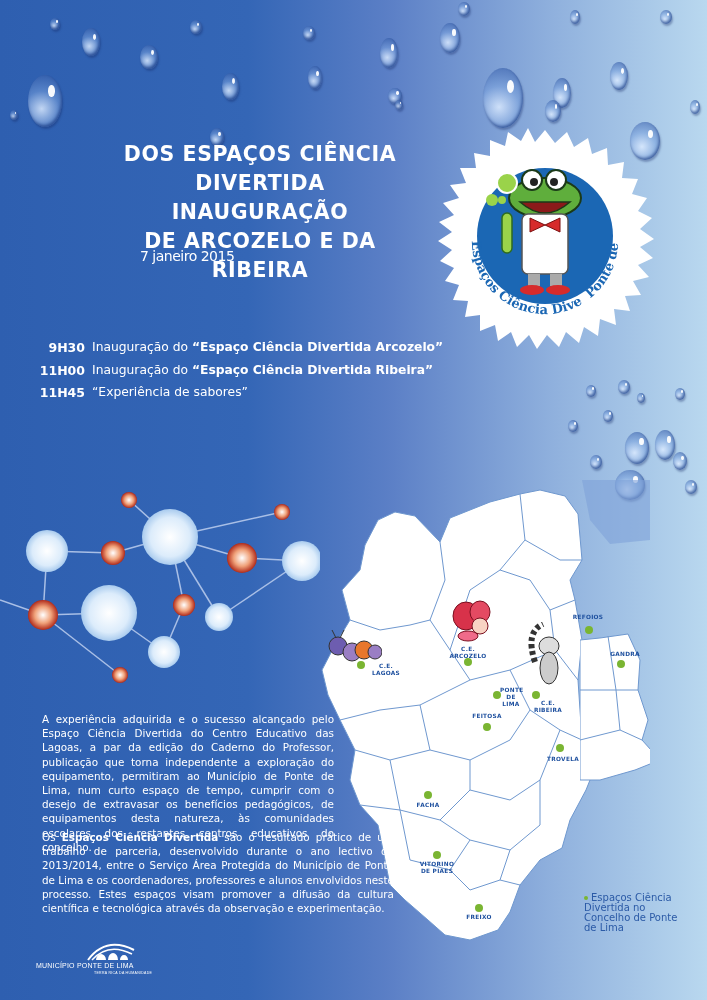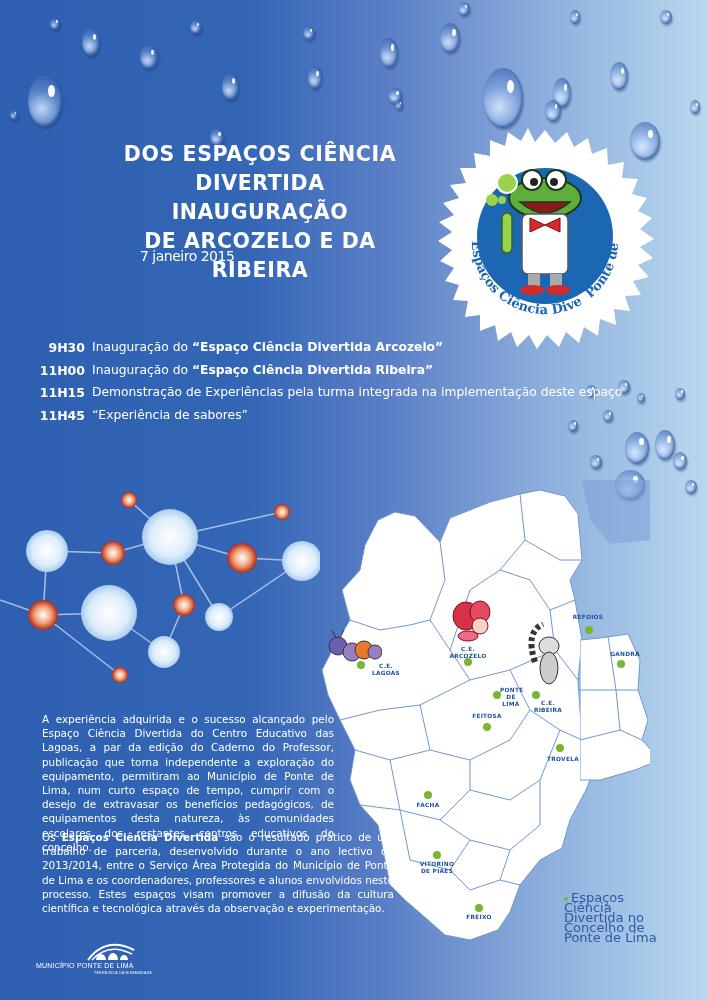--- a/index.html
+++ b/index.html
@@ -17,21 +17,21 @@
   .sched{position:absolute;left:18px;top:340px;color:#fff;font-size:12.6px;}
   .sched .row{display:flex;height:22.6px;}
   .sched .t{width:67px;text-align:right;font-weight:bold;font-family:"DejaVu Sans",sans-serif;font-size:12.5px;padding-right:7px;}
   .sched .d{white-space:nowrap;font-family:"DejaVu Sans",sans-serif;font-size:12.3px;}
   .sched b{font-weight:bold;}
   .para{position:absolute;left:42px;color:#fff;font-family:"DejaVu Sans",sans-serif;font-size:10.4px;line-height:14.2px;text-align:justify;}
   .badge{position:absolute;left:432px;top:128px;width:226px;height:226px;}
   .mapwrap{position:absolute;left:320px;top:480px;width:330px;height:470px;}
   .lbl{position:absolute;font-family:"DejaVu Sans",sans-serif;font-weight:bold;font-size:5.8px;color:#1d4f9e;letter-spacing:.3px;text-align:center;line-height:7px;}
   .dot{position:absolute;width:8px;height:8px;border-radius:50%;background:#7ab532;}
-  .legend{position:absolute;left:564px;top:893px;width:100px;font-size:13px;line-height:10px;color:#2b5aa6;font-family:"DejaVu Sans",sans-serif;}
+  .legend{position:absolute;left:584px;top:893px;width:100px;font-size:10px;line-height:10px;color:#2b5aa6;font-family:"DejaVu Sans",sans-serif;}
   .legend .dot{position:static;display:inline-block;width:4px;height:4px;margin-right:3px;vertical-align:middle;}
   .logo{position:absolute;left:36px;top:940px;width:100px;height:40px;}
   .logo .txt{position:absolute;left:0;top:22px;color:#fff;font-size:7px;white-space:nowrap;letter-spacing:.2px;}
   .logo .sub{position:absolute;left:58px;top:31px;color:#fff;font-size:3.5px;white-space:nowrap;letter-spacing:.3px;}
 </style>
 </head>
 <body>
 
 <div>
   <div class="drop" style="left:28px;top:75px;width:34px;height:52px;"></div>
@@ -116,24 +116,20 @@
 </div>
 
 <div class="sched">
   <div class="row">
     <span class="t">9H30</span>
     <span class="d"><span>Inauguração do </span><b>“Espaço Ciência Divertida Arcozelo”</b></span>
   </div>
   <div class="row">
     <span class="t">11H00</span>
     <span class="d"><span>Inauguração do </span><b>“Espaço Ciência Divertida Ribeira”</b></span>
-  </div>
-  <div class="row">
-    <span class="t">11H15</span>
-    <span class="d">Demonstração de Experiências pela turma integrada na implementação deste espaço</span>
   </div>
   <div class="row">
     <span class="t">11H45</span>
     <span class="d">“Experiência de sabores”</span>
   </div>
 </div>
 
 <svg class="abs" style="left:0;top:480px;" width="320" height="210" viewBox="0 0 320 210">
   <defs>
     <radialGradient id="gb" cx="50%" cy="50%" r="50%">

